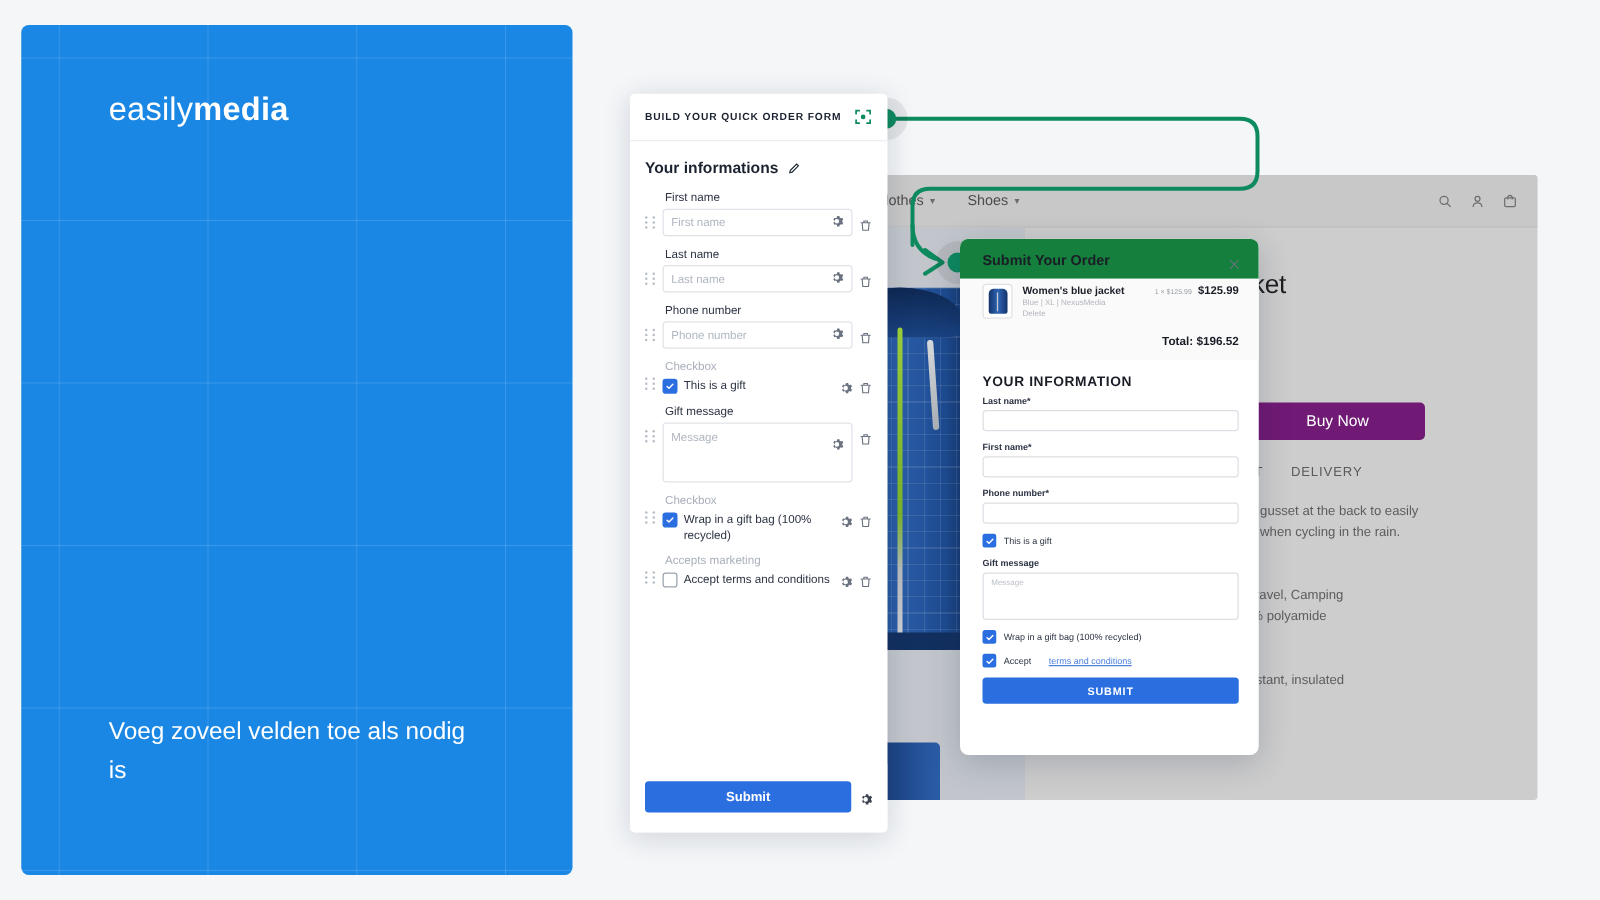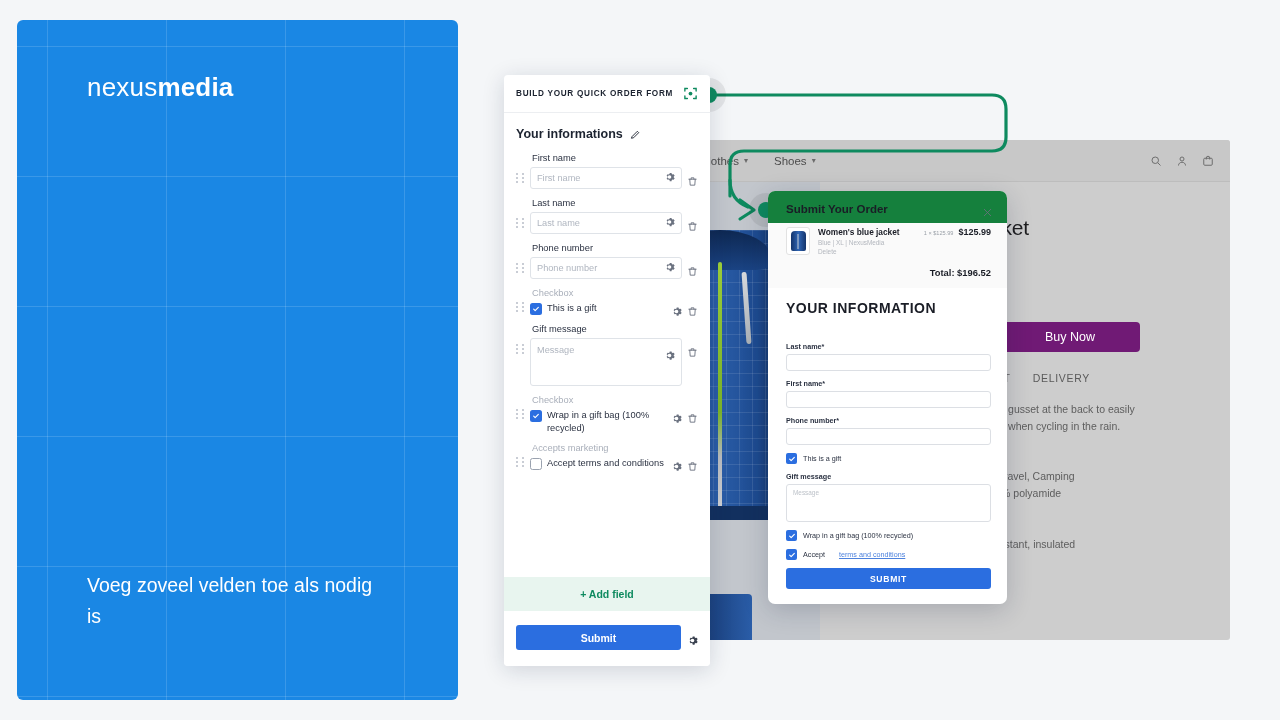--- a/index.html
+++ b/index.html
@@ -262,22 +262,22 @@
   .cart-name { font-size: 8.3px; font-weight: 700; color: #1a1d26; }
   .cart-variant { font-size: 6.4px; color: #b2b6bd; margin-top: 2px; }
   .cart-delete { font-size: 6.4px; color: #b2b6bd; margin-top: 2px; }
   .cart-price { text-align: right; display: flex; align-items: baseline; gap: 5px; }
   .cart-unit { font-size: 5.6px; color: #9aa0a8; }
   .cart-amount { font-size: 9px; font-weight: 700; color: #1a1d26; }
   .cart-total { text-align: right; font-size: 9.4px; font-weight: 700; color: #1a1d26; margin-top: 12px; }
 
   .modal-body { padding: 12px 16px 12px 18px; }
   .mb-head {
-    font-size: 14px; font-weight: 700; letter-spacing: .5px;
-    color: #1a1d26; margin-bottom: 26px;
+    font-size: 11px; font-weight: 700; letter-spacing: .5px;
+    color: #1a1d26; margin-bottom: 4px;
   }
   .mf { margin-bottom: 8px; }
   .mf-label { font-size: 7.2px; font-weight: 700; color: #2b3242; margin-bottom: 3px; }
   .mf-input { height: 17px; border: 1px solid #dcdfe4; border-radius: 3px; background: #fff; }
   .mf-input.tall { height: 38px; font-size: 6.4px; color: #bdc2c9; padding: 4px 6px; }
   .mcb-row { display: flex; align-items: center; gap: 6px; margin: 8px 0; }
   .mcb { width: 11px; height: 11px; border-radius: 2px; background: #2b6ee0; flex: none;
          display: flex; align-items: center; justify-content: center; }
   .mcb-text { font-size: 7.2px; color: #2b3242; }
   .mcb-text a { color: #4d82dd; text-decoration: underline; padding-left: 12px; }
@@ -291,21 +291,21 @@
   .connector { position: absolute; left: 0; top: 0; width: 1280px; height: 720px; pointer-events: none; }
   .node-halo { position: absolute; border-radius: 50%; background: rgba(0,0,0,.07); }
   .node-dot { position: absolute; border-radius: 50%; background: #0e8a5f; }
 </style>
 </head>
 <body>
 
 <div class="hero">
   <div class="hero-grid"></div>
   <div class="hero-inner">
-    <div class="logo"><span>nexus</span><b>media</b></div>
+    <div class="logo"><span>easily</span><b>media</b></div>
   </div>
   <div class="hero-sub">Voeg zoveel velden toe als nodig is</div>
 </div>
 
 <div class="shop">
   <div class="shop-nav">
     <div class="shop-nav-items">
       <div class="shop-nav-item">
         <span>Clothes</span>
         <span class="caret">▾</span>
@@ -603,21 +603,20 @@
           <span class="trash">
             <svg width="11" height="11" viewBox="0 0 24 24" fill="none" stroke="#6b7280" stroke-width="2" stroke-linecap="round">
                 <path d="M4 7h16M9 7V4h6v3M6 7l1 13h10l1-13"></path>
               </svg>
           </span>
         </span>
       </div>
     </div>
   </div>
 
-  <div class="addfield">+ Add field</div>
 
   <div class="builder-foot">
     <div class="submit-btn">Submit</div>
     <span class="gear">
       <svg width="11" height="11" viewBox="0 0 24 24" fill="#3b4250">
           <path d="M12 8a4 4 0 100 8 4 4 0 000-8zm9.4 4a7.4 7.4 0 01-.1 1.2l2 1.6-2 3.4-2.4-1a7.4 7.4 0 01-2 1.2l-.4 2.6h-4l-.4-2.6a7.4 7.4 0 01-2-1.2l-2.4 1-2-3.4 2-1.6a7.4 7.4 0 010-2.4l-2-1.6 2-3.4 2.4 1a7.4 7.4 0 012-1.2l.4-2.6h4l.4 2.6a7.4 7.4 0 012 1.2l2.4-1 2 3.4-2 1.6c.07.4.1.8.1 1.2z"></path>
         </svg>
     </span>
   </div>
 </div>

